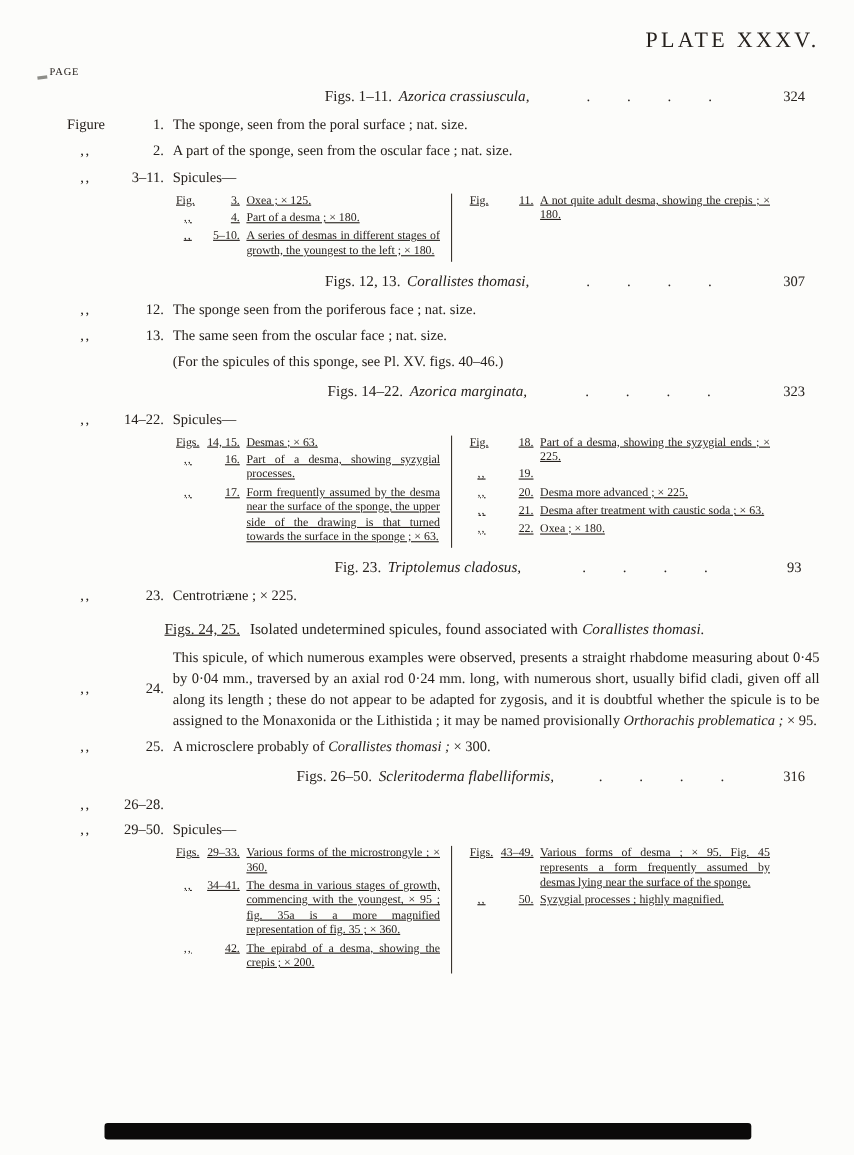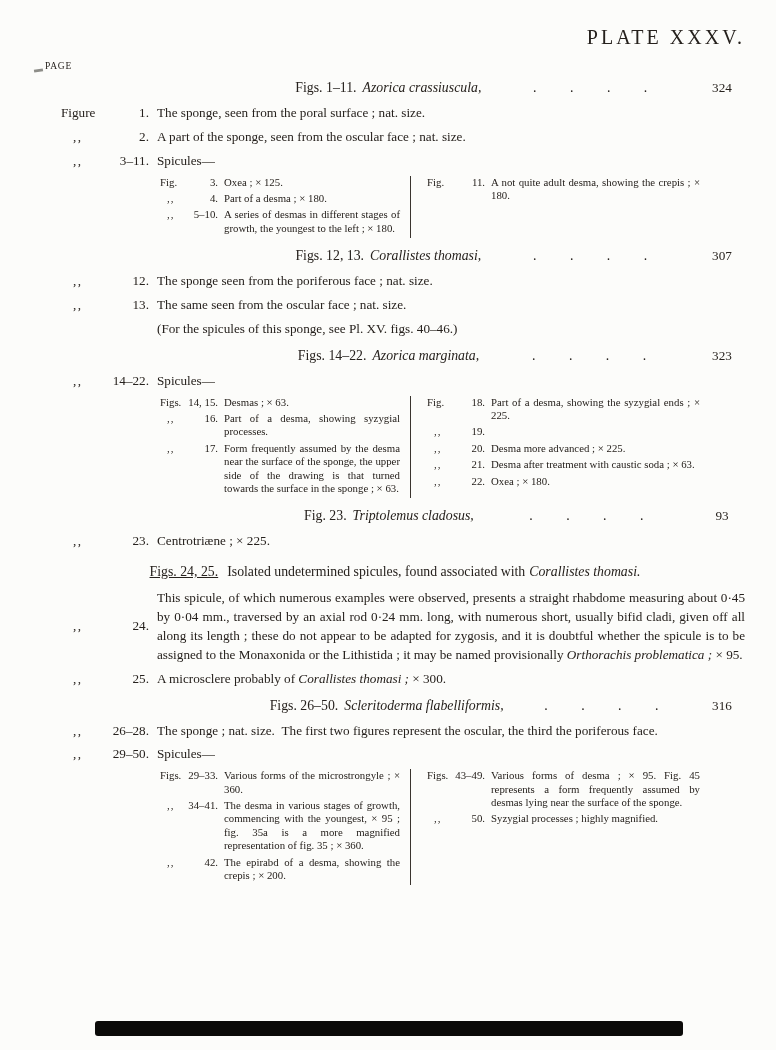--- a/index.html
+++ b/index.html
@@ -73,21 +73,21 @@
   .twocol {
     display:flex;
     align-items:stretch;
     margin:1px 0 10px 115px;
     width:540px;
     font-size:10.8px;
     line-height:1.24;
   }
   .col-left  { width:250px; flex:none; padding-right:10px; }
   .col-right { flex:1; border-left:1px solid #3a342e; padding-left:16px; }
-  .citem { display:flex; align-items:baseline; margin-bottom:3px; }
+  .citem { display:flex; align-items:baseline; margin-bottom:3px;text-decoration:underline; }
   .c-label { width:26px; flex:none; }
   .c-label.ditto { padding-left:7px; letter-spacing:1px; }
   .c-num { width:38px; flex:none; text-align:right; padding-right:6px; }
   .c-text { flex:1; text-align:justify; }
 
   
   .scan-bar {
     position:absolute;
     left:95px; top:1021px;
     width:588px; height:15px;
@@ -275,21 +275,20 @@
   <div class="species-heading">
     <span class="sh-spacer"></span>
     <span class="sh-text"><span class="sh-prefix">Figs. 26–50.</span><i class="sh-species">Scleritoderma flabelliformis,</i></span>
     <span class="sh-dots">. . . .</span>
     <span class="sh-page">316</span>
   </div>
 
   <div class="entry">
     <span class="e-label ditto">,,</span>
     <span class="e-num">26–28.</span>
-    <div class="e-text">The sponge ; nat. size. The first two figures represent the oscular, the third the poriferous face.</div>
   </div>
   <div class="entry">
     <span class="e-label ditto">,,</span>
     <span class="e-num">29–50.</span>
     <div class="e-text">Spicules—</div>
   </div>
 
   <div class="twocol">
     <div class="col-left">
       <div class="citem">

